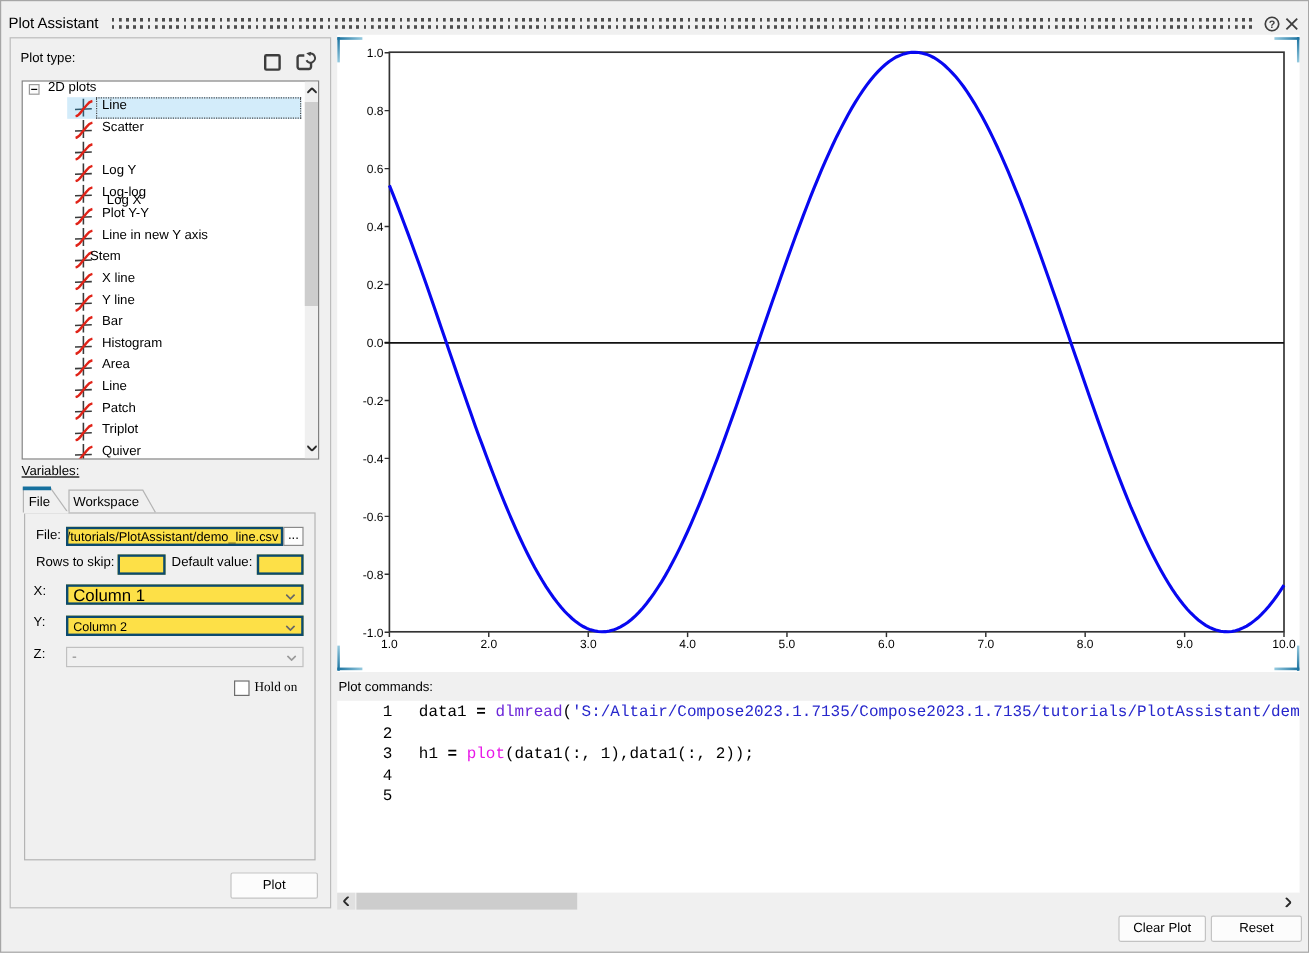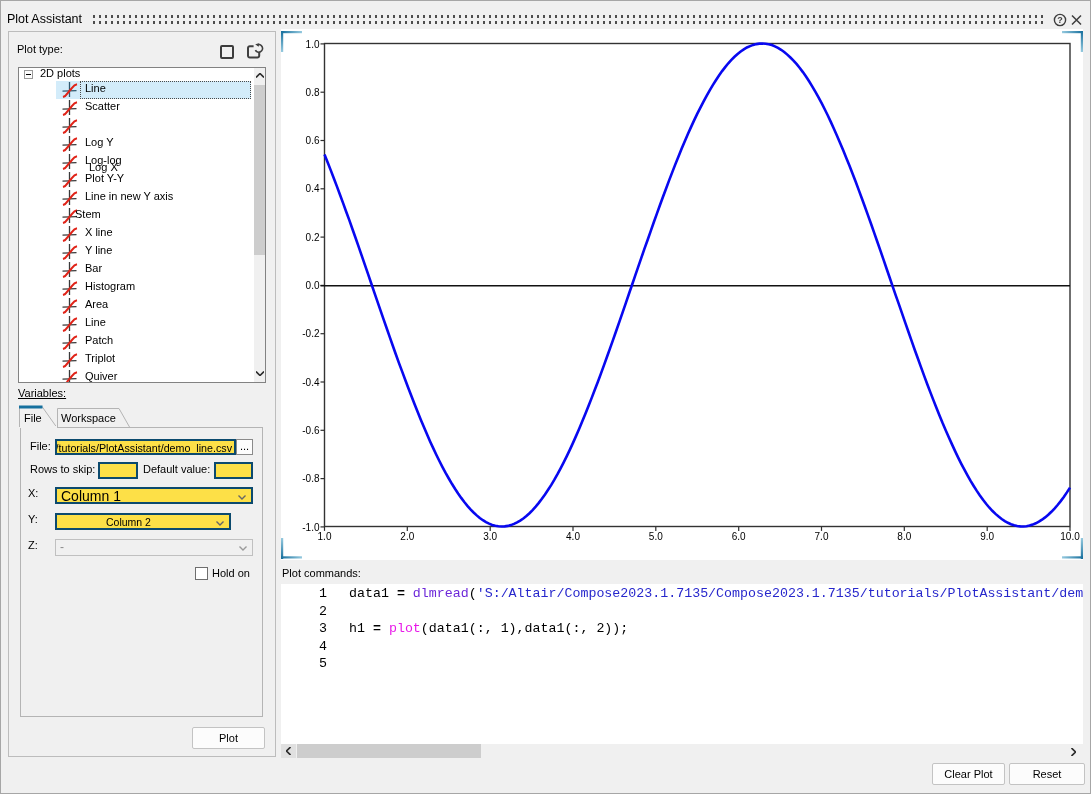--- a/index.html
+++ b/index.html
@@ -174,33 +174,33 @@
 <div class="abs lbl" style="left:142px;top:462px;">Default value:</div>
 <div class="abs inp" style="left:213px;top:461px;width:39px;height:17px;"></div>
 
 <div class="abs lbl" style="left:27px;top:486px;">X:</div>
 <div class="abs inp" style="left:54px;top:486px;width:198px;height:17px;line-height:15px;"><span style="margin-left:4px;font-size:14px;">Column 1</span>
   <svg class="abs" style="right:5px;top:6px;" width="8" height="5">
       <path d="M0.5 0.5 L4 4 L7.5 0.5" fill="none" stroke="#676767" stroke-width="1.4"></path>
     </svg>
 </div>
 <div class="abs lbl" style="left:27px;top:512px;">Y:</div>
-<div class="abs inp" style="left:54px;top:512px;width:176px;height:17px;line-height:15px;padding-left:45px;"><span style="margin-left:4px;font-size:10.5px;">Column 2</span>
+<div class="abs inp" style="left:54px;top:512px;width:198px;height:17px;line-height:15px;"><span style="margin-left:4px;font-size:10.5px;">Column 2</span>
   <svg class="abs" style="right:5px;top:6px;" width="8" height="5">
       <path d="M0.5 0.5 L4 4 L7.5 0.5" fill="none" stroke="#676767" stroke-width="1.4"></path>
     </svg>
 </div>
 <div class="abs lbl" style="left:27px;top:538px;">Z:</div>
 <div class="abs" style="left:54px;top:538px;width:198px;height:17px;line-height:15px;background:#f0f0f0;border:1px solid #c0c0c0;font-size:12px;color:#8a8a8a;"><span style="margin-left:4px;">-</span>
   <svg class="abs" style="right:5px;top:6px;" width="8" height="5">
       <path d="M0.5 0.5 L4 4 L7.5 0.5" fill="none" stroke="#9a9a9a" stroke-width="1.4"></path>
     </svg>
 </div>
 <div class="abs" style="left:194px;top:566px;width:13px;height:13px;background:#fff;border:1px solid #6e6e6e;"></div>
-<div class="abs lbl" style="left:211px;top:566px;">Hold on</div>
+<div class="abs lbl" style="left:211px;top:566px;font-family:Liberation Serif, serif;">Hold on</div>
 
 <div class="abs" style="left:191px;top:726px;width:73px;height:22px;background:#fcfcfc;border:1px solid #c3c3c3;border-radius:2px;font-size:11px;text-align:center;line-height:20px;">Plot</div>
 
 <div class="abs white" style="left:280px;top:28px;width:802px;height:531px;"></div>
 <svg class="abs" style="left:280px;top:28px;" width="802" height="531" viewBox="0 0 802 531">
 
   <defs>
     <linearGradient id="gr" x1="0" y1="0" x2="1" y2="0">
         <stop offset="0" stop-color="#166f9d"></stop>
         <stop offset="1" stop-color="#96cadf"></stop>

